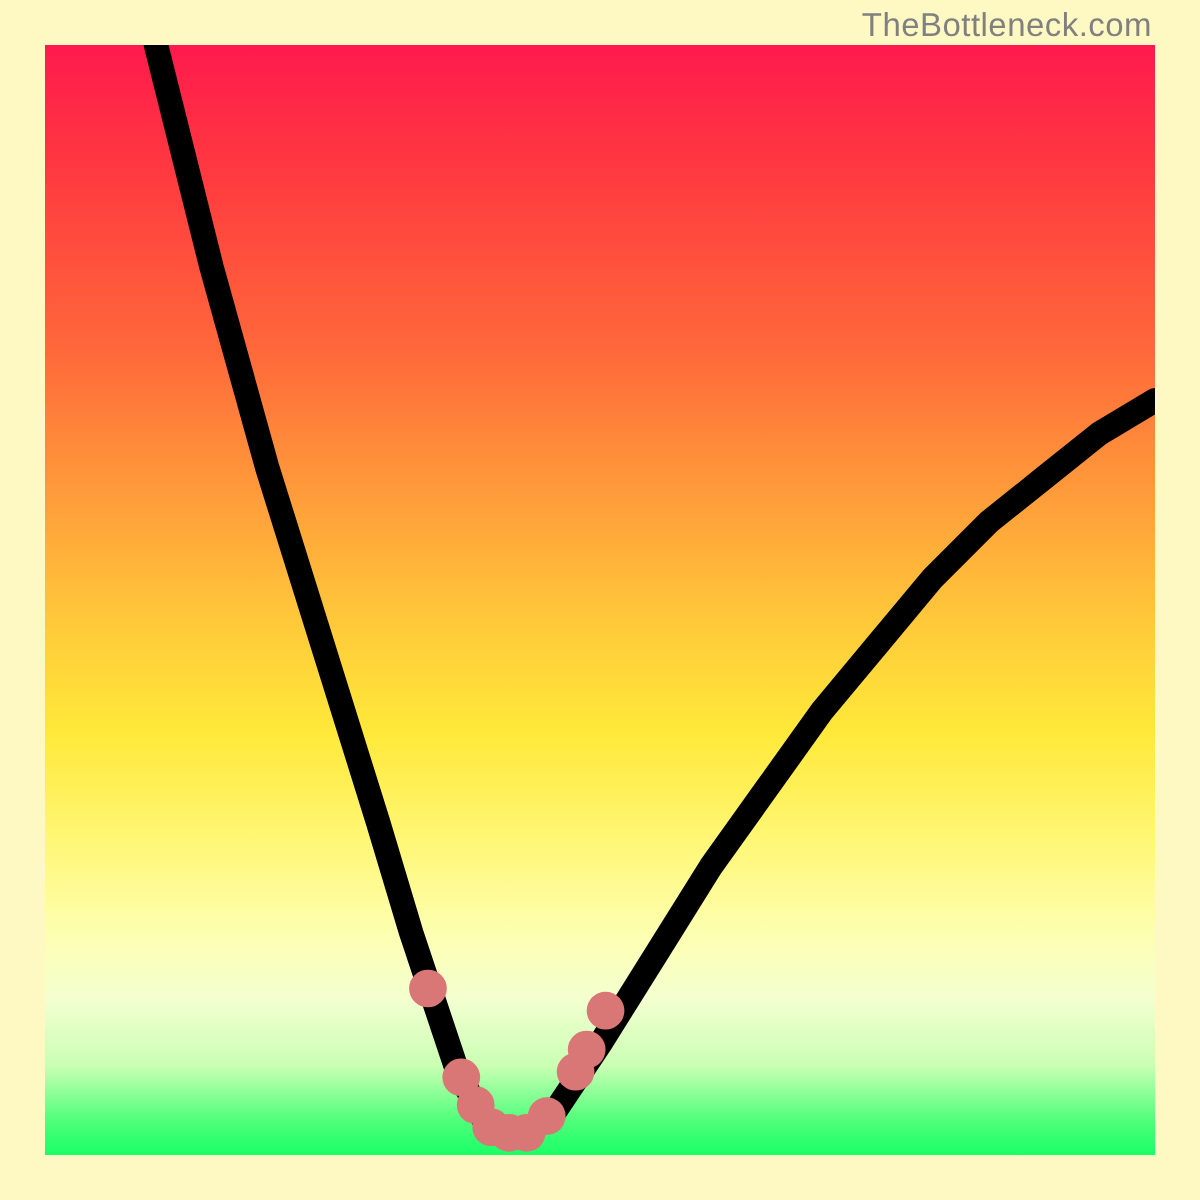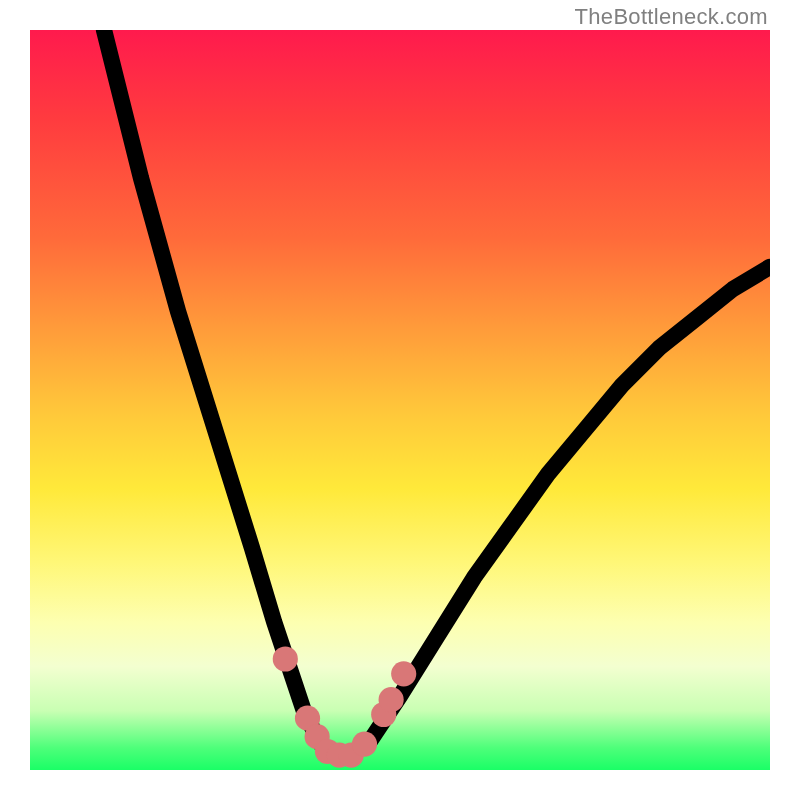--- a/index.html
+++ b/index.html
@@ -10,21 +10,21 @@
     overflow: hidden;
     background: #000;
     font-family: Arial, Helvetica, sans-serif;
   }
   .frame {
     position: absolute;
     top: 0;
     left: 0;
     width: 800px;
     height: 800px;
-    background: #ffffff;
+    background: #fef9c3;
   }
   .plot-area {
     position: absolute;
     top: 30px;
     left: 30px;
     width: 740px;
     height: 740px;
     
     background: linear-gradient(to bottom,
       #ff1a4d 0%,

